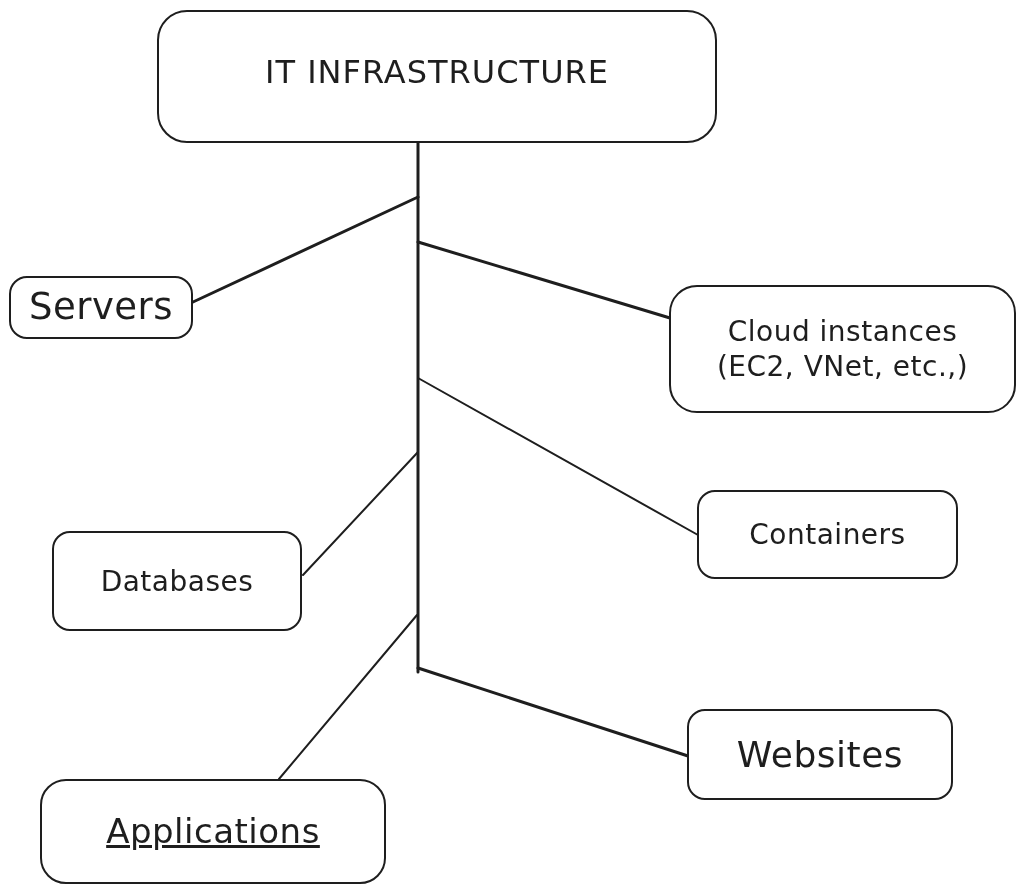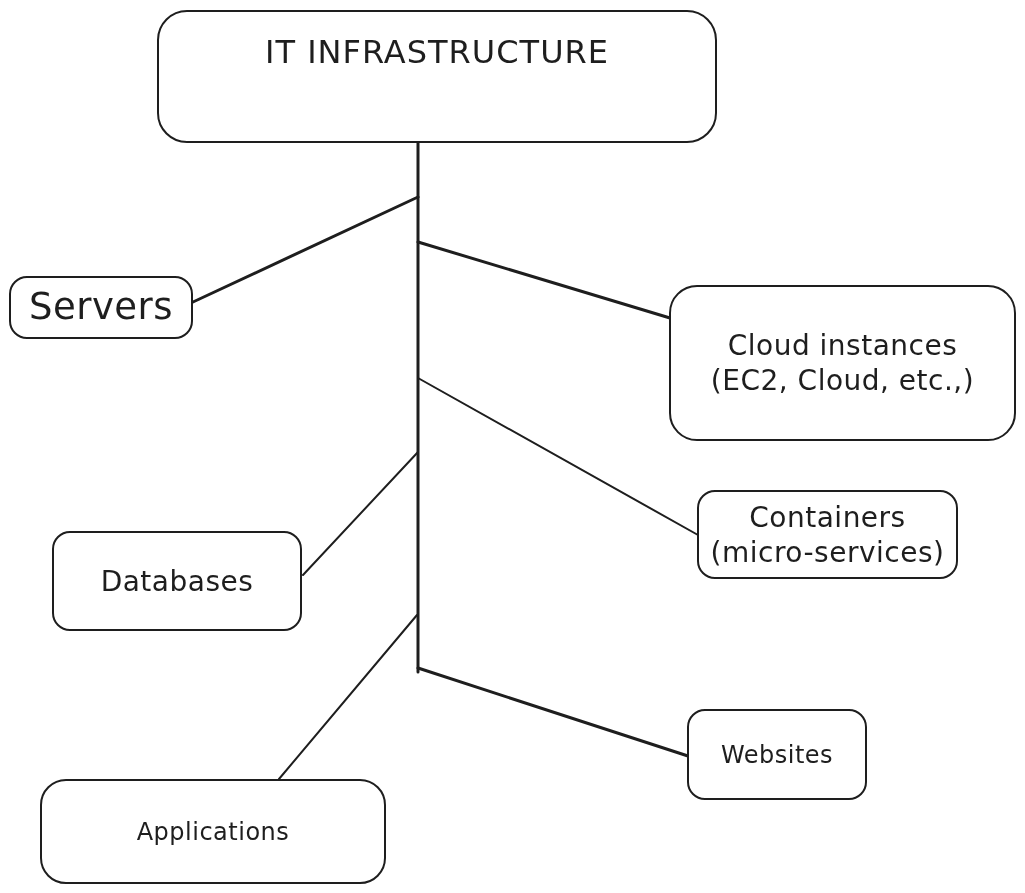--- a/index.html
+++ b/index.html
@@ -44,28 +44,28 @@
     .node span {
       display: block;
       white-space: nowrap;
     }
     #root {
       left: 157px; top: 10px; width: 560px; height: 133px;
       border-radius: 30px;
       font-size: 32px;
       letter-spacing: 1px;
       justify-content: flex-start;
-      padding-top: 20px;
+      padding-top: 40px;
     }
     #n-servers { left: 9px; top: 276px; width: 184px; height: 63px; font-size: 37px; }
-    #n-cloud { left: 669px; top: 285px; width: 347px; height: 156px; border-radius: 28px; font-size: 28px; }
+    #n-cloud { left: 669px; top: 285px; width: 347px; height: 128px; border-radius: 28px; font-size: 28px; }
     #n-containers { left: 697px; top: 490px; width: 261px; height: 89px; font-size: 28px; }
     #n-databases { left: 52px; top: 531px; width: 250px; height: 100px; font-size: 28px; }
-    #n-applications { left: 40px; top: 779px; width: 346px; height: 105px; border-radius: 26px; font-size: 24px; }
-    #n-websites { left: 687px; top: 709px; width: 180px; height: 91px; font-size: 24px; }
+    #n-applications { left: 40px; top: 779px; width: 346px; height: 105px; border-radius: 26px; font-size: 34px; text-decoration: underline; }
+    #n-websites { left: 687px; top: 709px; width: 266px; height: 91px; font-size: 36px; }
   </style>
 </head>
 <body>
 
 <svg id="connectors" xmlns="http://www.w3.org/2000/svg">
   <line x1="418" y1="143" x2="418" y2="672" stroke-width="3"></line>
   <line x1="418" y1="197" x2="193" y2="302" stroke-width="3"></line>
   <line x1="418" y1="242" x2="670" y2="318" stroke-width="3"></line>
   <line x1="418" y1="378" x2="698" y2="535" stroke-width="2"></line>
   <line x1="418" y1="452" x2="303" y2="575" stroke-width="2"></line>
@@ -76,26 +76,25 @@
 <div id="root" class="node">
   <span>IT INFRASTRUCTURE</span>
 </div>
 
 <div id="n-servers" class="node">
   <span>Servers</span>
 </div>
 
 <div id="n-cloud" class="node">
   <span>Cloud instances</span>
-  <span>(EC2, Cloud, etc.,)</span>
+  <span>(EC2, VNet, etc.,)</span>
 </div>
 
 <div id="n-containers" class="node">
   <span>Containers</span>
-  <span>(micro-services)</span>
 </div>
 
 <div id="n-databases" class="node">
   <span>Databases</span>
 </div>
 
 <div id="n-applications" class="node">
   <span>Applications</span>
 </div>
 

